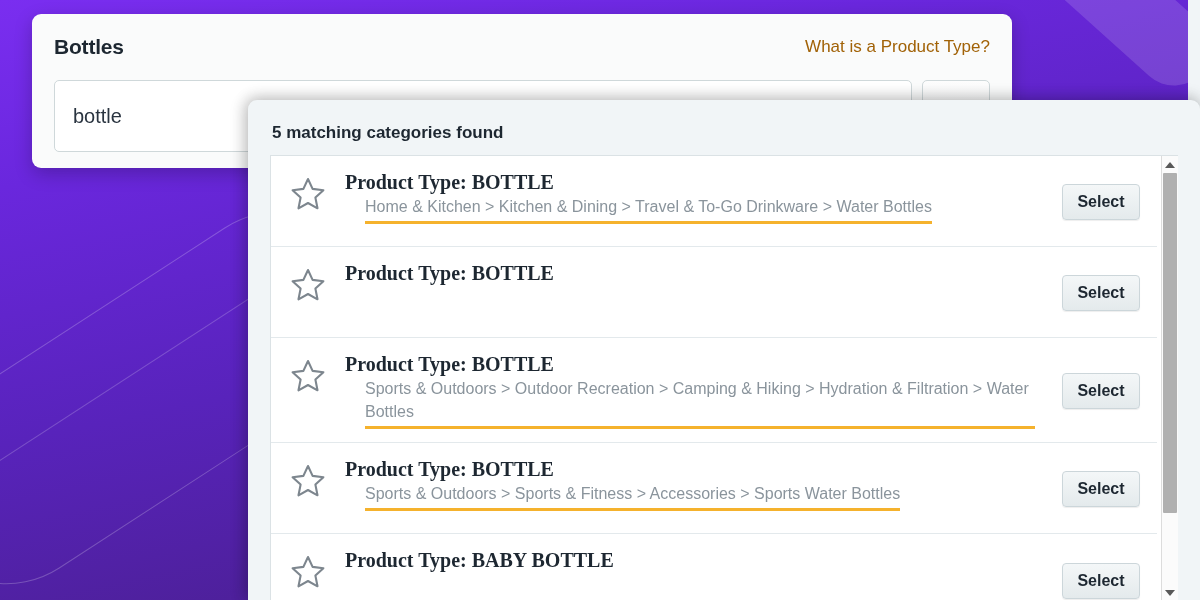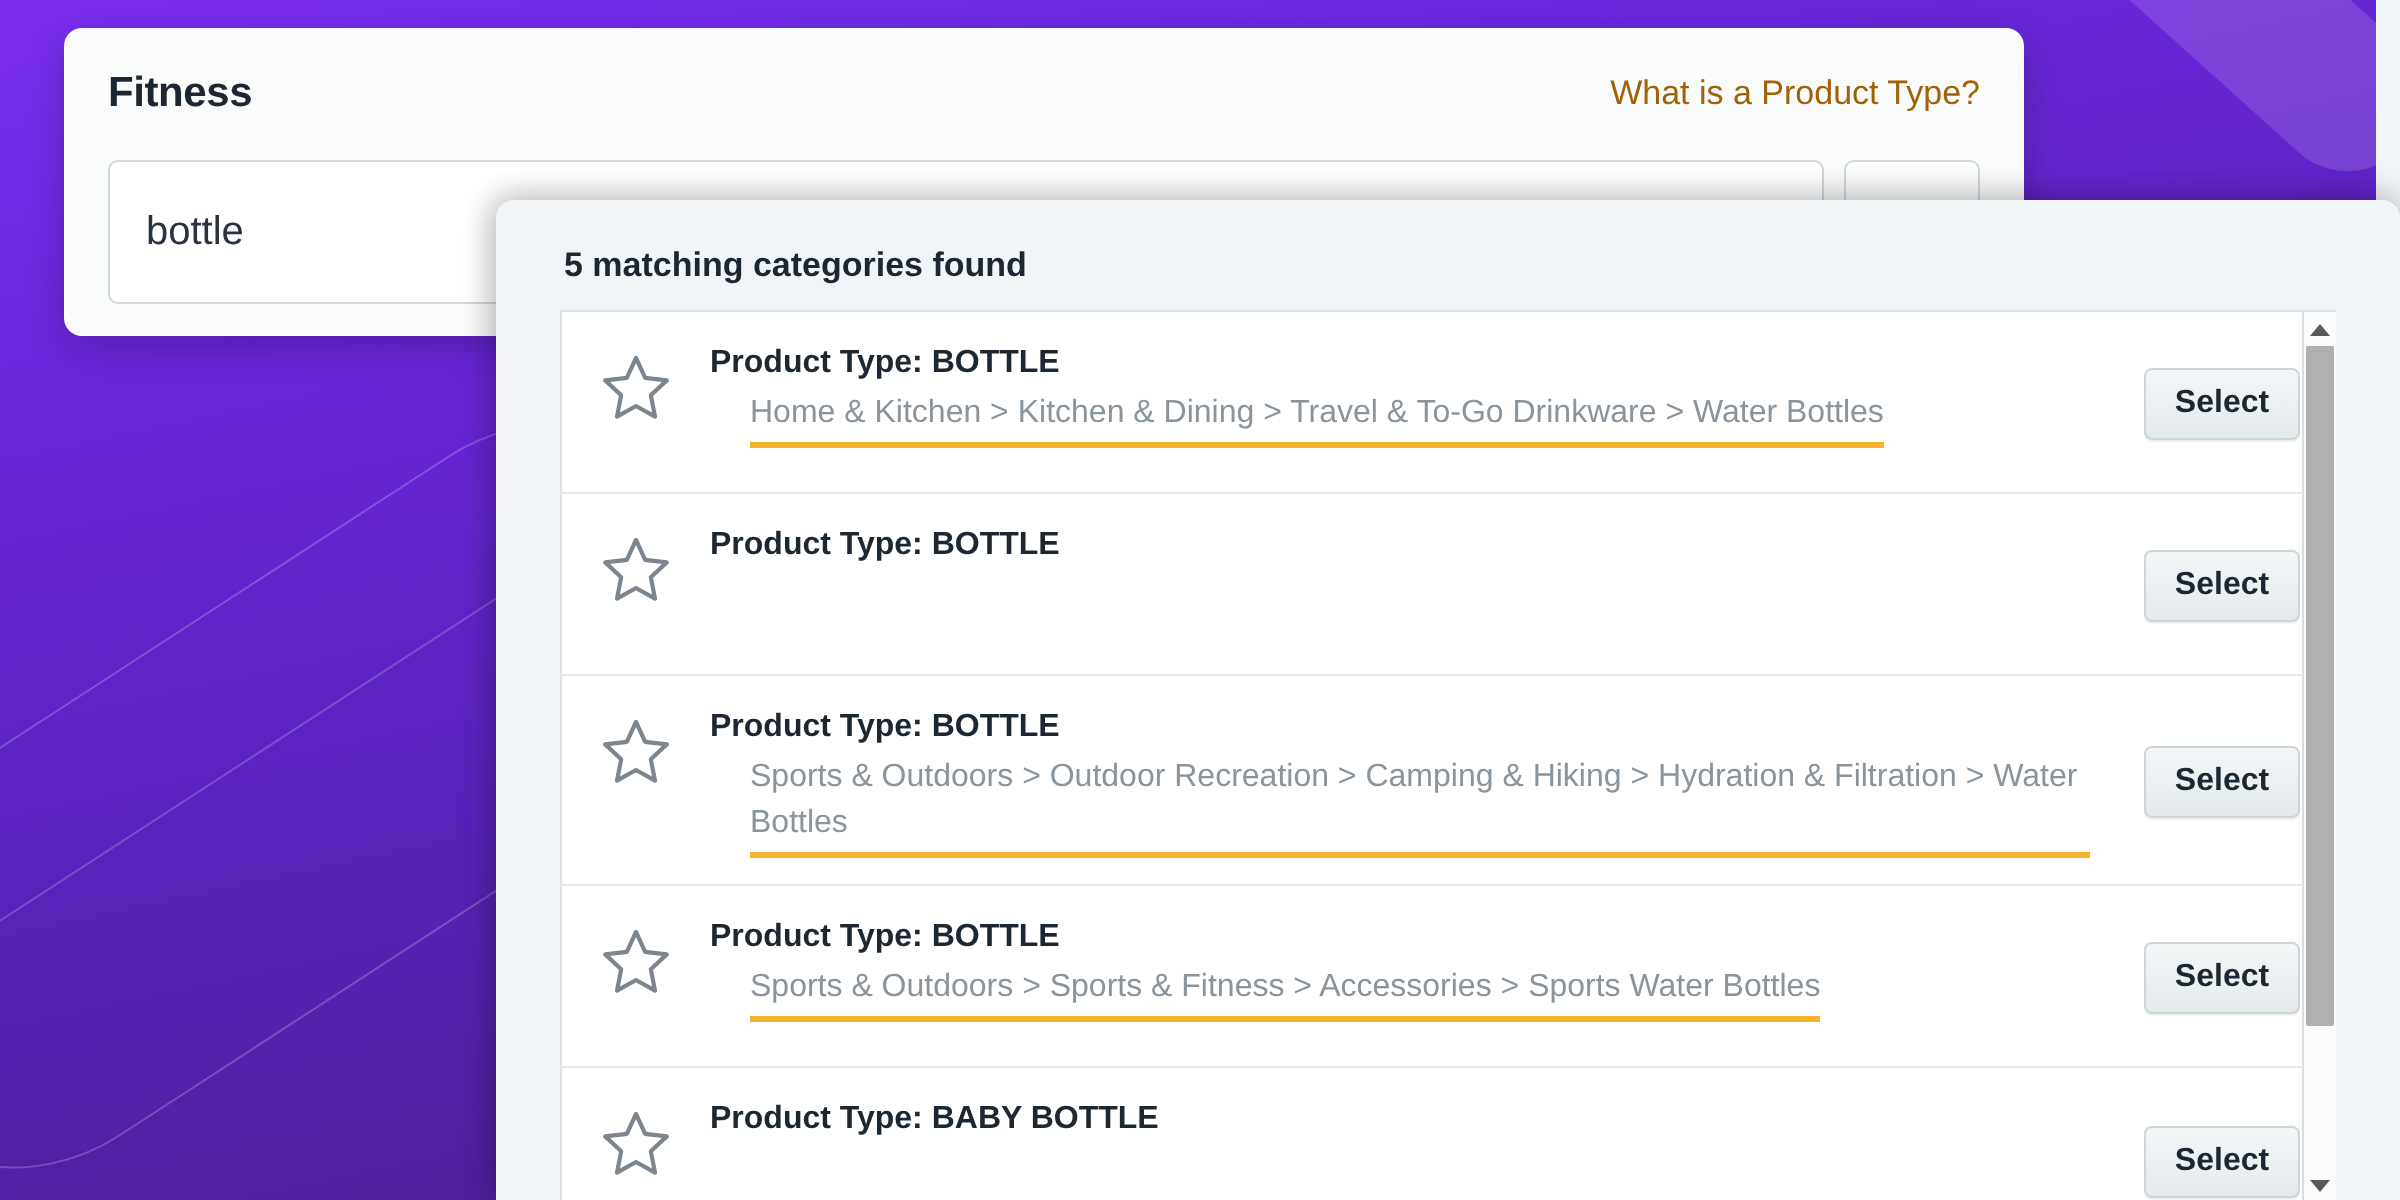--- a/index.html
+++ b/index.html
@@ -97,21 +97,21 @@
   }
 
   
   .results-panel {
     position: absolute; left: 248px; top: 100px;
     width: 952px; height: 500px;
     background: #f1f5f7;
     border-top-left-radius: 9px;
     border-top-right-radius: 9px;
     box-shadow: 0 -2px 16px rgba(0,0,0,0.20), -4px 0 16px rgba(0,0,0,0.14);
-    padding: 0 32px;
+    padding: 0 22px;
   }
   .results-heading {
     font-size: 17px; font-weight: bold; color: #1d2731;
     padding: 23px 2px 12px 2px;
   }
   .results-list-wrap {
     position: relative;
     height: 447px;
     background: #ffffff;
     border: 1px solid #dbe2e5;
@@ -130,23 +130,24 @@
   .result-row:last-child { border-bottom: none; }
 
   .star-cell {
     width: 74px; flex: 0 0 74px;
     display: flex; align-items: center; justify-content: center;
     padding-top: 6px;
   }
 
   .row-body { flex: 1 1 auto; padding-right: 10px; }
   .product-type {
-    font-size: 16px; font-weight: bold; color: #1d2731;
+    font-size: 20px; font-weight: bold; color: #1d2731;
     line-height: 22px;
     margin-bottom: 2px;
+    font-family: Liberation Serif, serif;
   }
   .product-type .pt-value { font-weight: bold; }
   .breadcrumb-wrap { display: inline-block; max-width: 700px; margin-left: 20px; }
   .breadcrumb {
     font-size: 16px; color: #8a949c; line-height: 23px;
   }
   .crumb-underline {
     height: 3px; background: #f5b22d; margin-top: 3px; width: 100%;
   }
 
@@ -198,21 +199,21 @@
   <div class="deco-capsule-tr"></div>
   <div class="deco-line-a"></div>
   <div class="deco-outline"></div>
   <div class="deco-line-b"></div>
   <div class="deco-capsule-br"></div>
 </div>
 <div class="page-edge-right"></div>
 
 <div class="search-card">
   <div class="search-head">
-    <div class="search-title">Fitness</div>
+    <div class="search-title">Bottles</div>
     <div class="search-help-link">What is a Product Type?</div>
   </div>
   <div class="search-row">
     <input class="search-input" type="text" value="bottle" style="">
     <button class="search-btn"></button>
   </div>
 </div>
 
 <div class="results-panel">
   <div class="results-heading">5 matching categories found</div>

